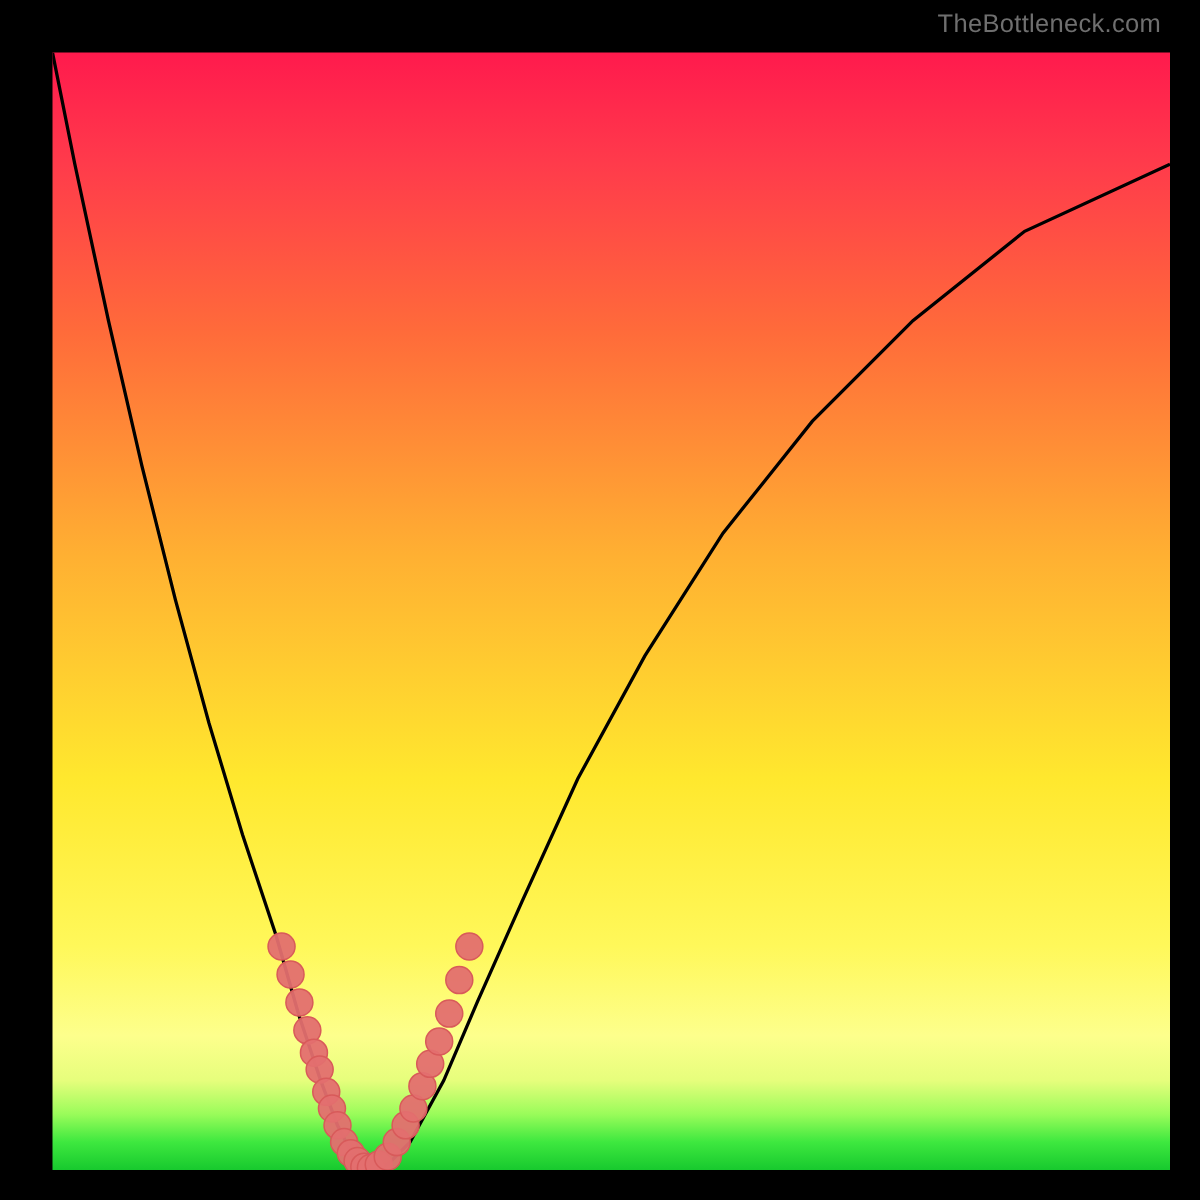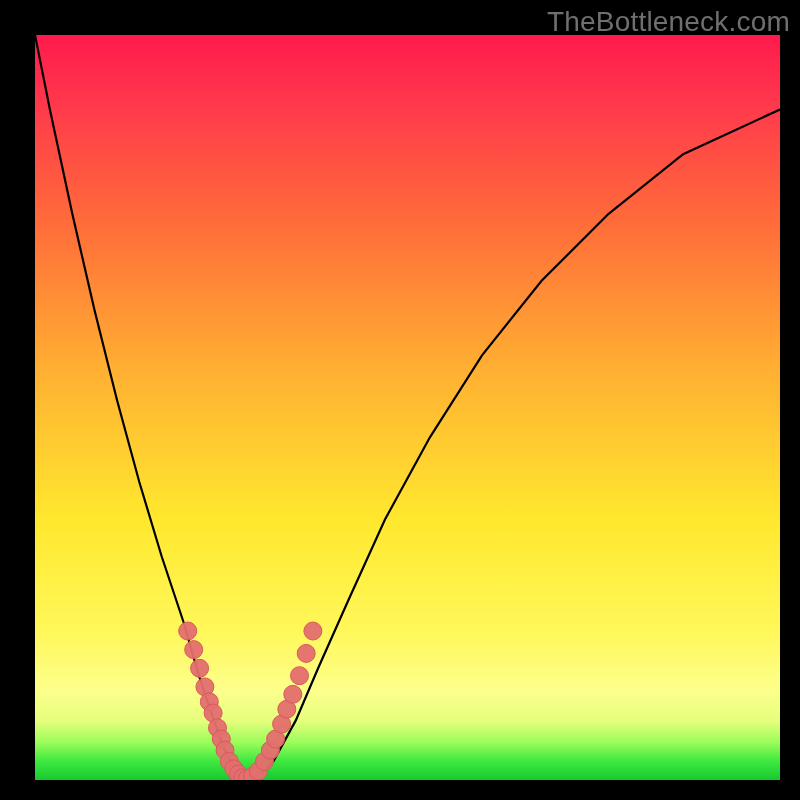--- a/index.html
+++ b/index.html
@@ -40,23 +40,23 @@
   svg.curves {
     position: absolute;
     left: 0;
     top: 0;
     width: 745px;
     height: 745px;
   }
   .watermark {
     position: absolute;
     top: 6px;
-    right: 10px;
+    right: 26px;
     color: #6f6f6f;
-    font-size: 28px;
+    font-size: 17px;
     font-weight: 500;
     letter-spacing: 0.2px;
     user-select: none;
   }
 </style>
 </head>
 <body>
 
 <div class="stage">
 

